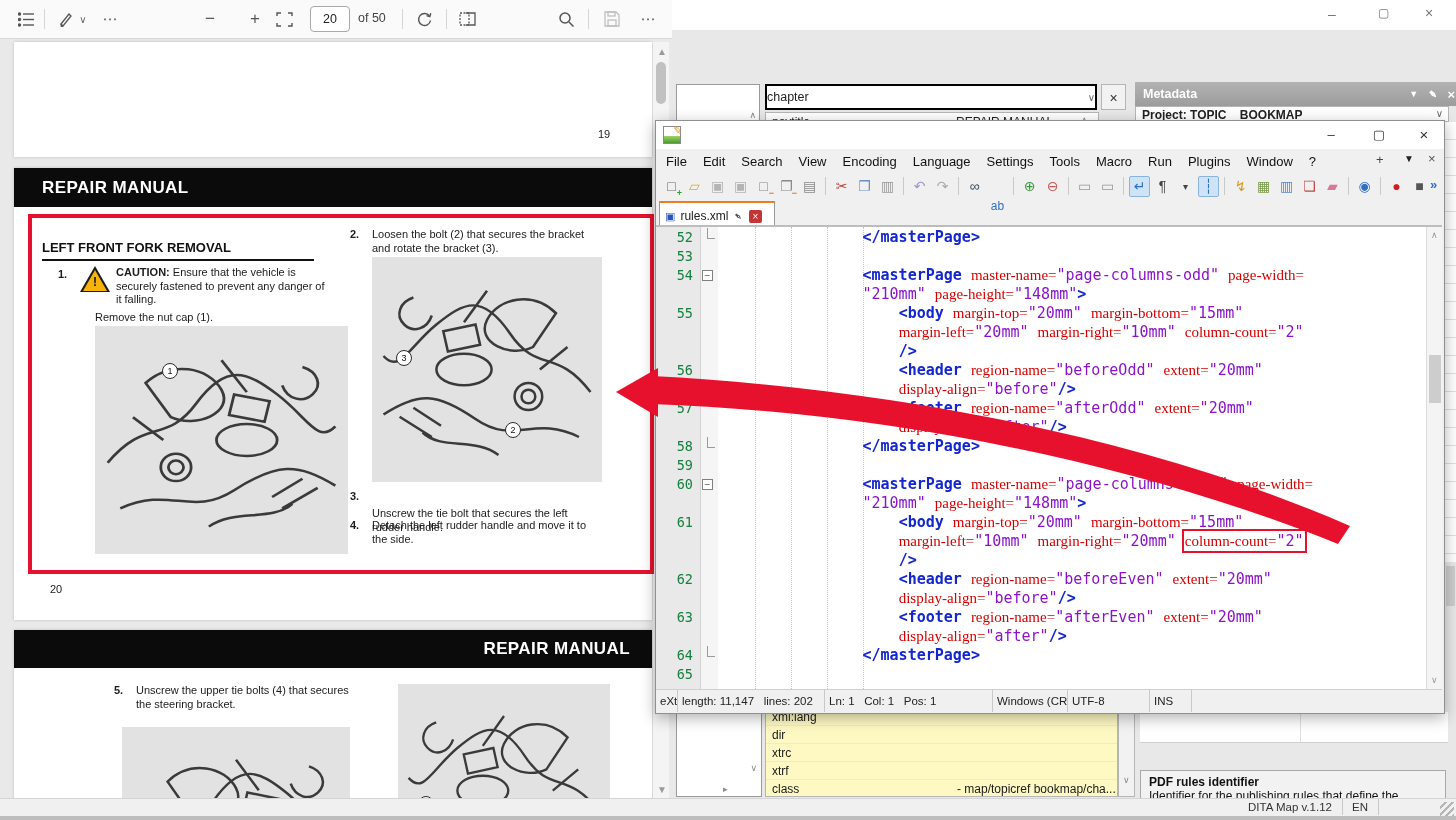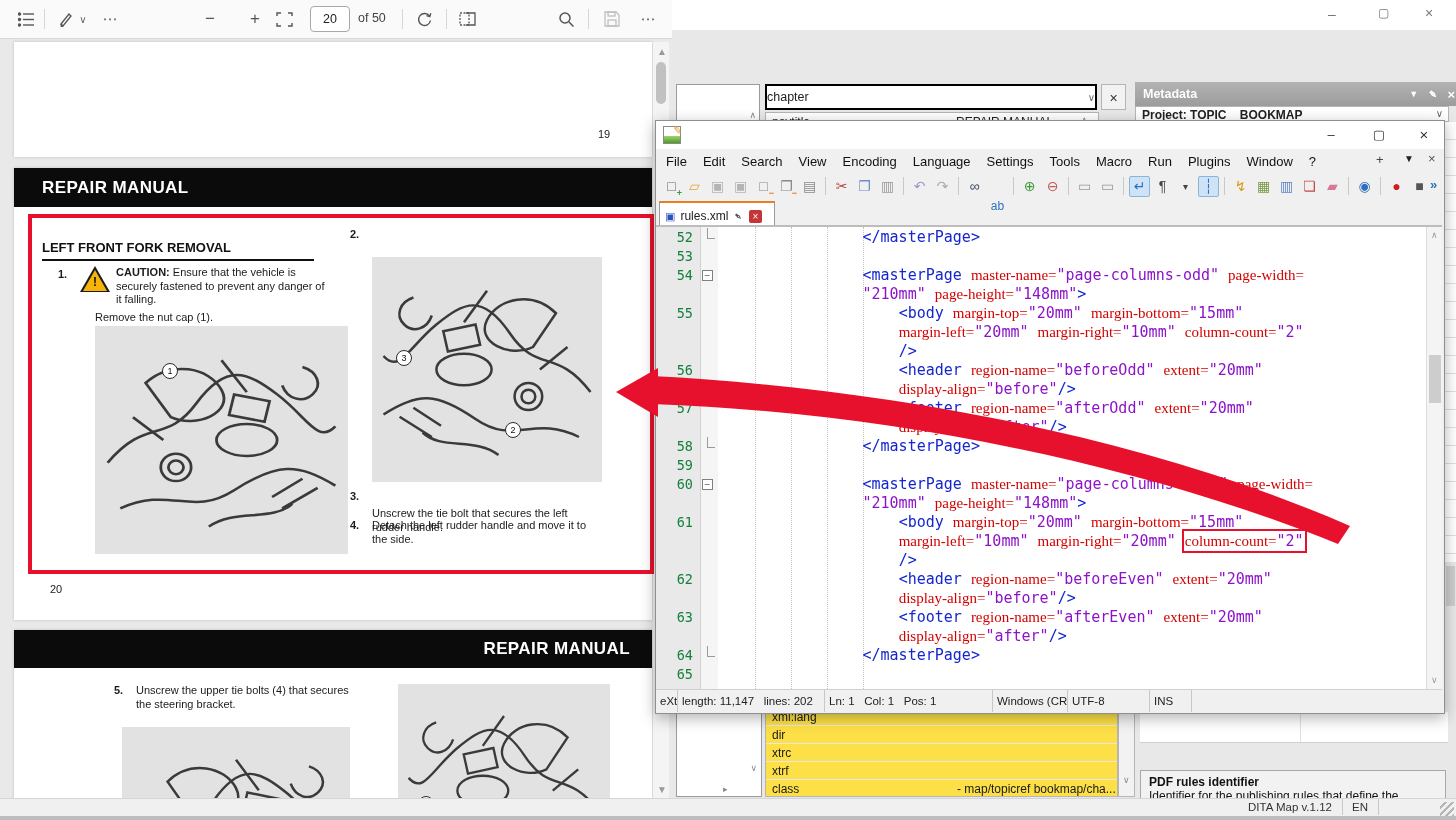--- a/index.html
+++ b/index.html
@@ -50,21 +50,21 @@
            border-top:2px solid #f07c20;border-bottom:none;display:flex;align-items:center;font-size:12px;}
   #npp-editor{position:absolute;left:0px;top:106px;width:786px;height:462px;background:#fff;overflow:hidden;}
   #gutter-bg{position:absolute;left:0;top:0;width:44px;height:462px;background:#e9e9e9;border-right:1px solid #d2d2d2;}
   #fold-bg{position:absolute;left:45px;top:0;width:17px;height:462px;background:#f5f5f5;}
   .iguide{position:absolute;top:0;height:462px;width:0;border-left:1px dotted #c4c4c4;}
   .crow{position:absolute;left:0;display:flex;height:19px;width:100%;}
   .ln{width:44px;text-align:right;padding-right:7px;font:13.5px "DejaVu Sans Mono",monospace;color:#15803d;
       line-height:19px;box-sizing:border-box;}
   .fm{width:18px;position:relative;}
   .ct{font:15px "DejaVu Sans Mono",monospace;white-space:pre;color:#333;line-height:19px;}
-  .ct b{color:#1326cf;font-weight:normal;}
+  .ct b{color:#1326cf;font-weight:bold;}
   .ct i{color:#d40000;font-style:normal;font-family:Liberation Serif, serif;}
   .ct u{color:#8c13c9;text-decoration:none;}
   .hl{outline:2.5px solid #e8112d;outline-offset:1px;}
   .fo{position:absolute;left:2px;top:4px;width:11px;height:11px;border:1px solid #808080;background:#fff;
       font-size:10px;line-height:10px;text-align:center;color:#555;box-sizing:border-box;}
   .fe{position:absolute;left:7px;top:0px;width:7px;height:10px;border-left:1px solid #9a9a9a;border-bottom:1px solid #9a9a9a;}
   #npp-status{position:absolute;left:0;top:568px;width:786px;height:22px;background:#f0f0f0;border-top:1px solid #d0d0d0;
       display:flex;font-size:11.5px;color:#222;align-items:center;}
   .sseg{height:100%;display:flex;align-items:center;padding-left:4px;border-right:1px solid #c8c8c8;
         white-space:pre;overflow:hidden;box-sizing:border-box;flex-shrink:0;}
@@ -199,20 +199,21 @@
   <div class="mtxt" style="left:95px;top:311px;width:230px;">Remove the nut cap (1).</div>
 
   <div class="illus" style="left:95px;top:326px;width:253px;height:228px;">
     <svg width="253" height="228" viewBox="0 0 100 100" preserveAspectRatio="none">
         <use href="#mech"></use>
       </svg>
   </div>
   <div class="callout" style="left:162px;top:363px;z-index:4">1</div>
 
   <span class="mnum" style="left:350px;top:228px">2.</span>
+  <div class="mtxt" style="left:372px;top:228px;width:228px;">Loosen the bolt (2) that secures the bracket and rotate the bracket (3).</div>
   <div class="illus" style="left:372px;top:257px;width:230px;height:225px;">
     <svg width="230" height="225" viewBox="0 0 100 100" preserveAspectRatio="none">
         <use href="#mech" transform="translate(100,0) scale(-1,1)"></use>
       </svg>
   </div>
   <div class="callout" style="left:396px;top:350px;z-index:4">3</div>
   <div class="callout" style="left:505px;top:422px;z-index:4">2</div>
 
   <span class="mnum" style="left:350px;top:490px">3.</span>
   <div class="mtxt" style="left:372px;top:464px;width:226px;margin-top:43px;">Unscrew the tie bolt that secures the left rudder handle.</div>
@@ -280,21 +281,21 @@
   </div>
 
   <div class="abs" style="left:1444px;top:122px;width:12px;height:440px;background:repeating-linear-gradient(#ffffff 0 17px,#e0e0e0 17px 18px);border-right:1px solid #cfcfcf;"></div>
   <div class="abs" style="left:1446px;top:566px;width:9px;height:40px;background:#cdcdcd;"></div>
 
   <div class="abs" style="left:676px;top:712px;width:84px;height:83px;background:#fff;border:1px solid #9a9a9a;">
     <span class="abs" style="right:4px;top:50px;color:#888;font-size:9px">∨</span>
     <span class="abs" style="left:46px;bottom:2px;color:#888;font-size:9px">▸</span>
   </div>
 
-  <div class="abs" style="left:765px;top:712px;width:353px;height:85px;background:#fde047;border:1px solid #b5b5b5;overflow:hidden;box-sizing:border-box;">
+  <div class="abs" style="left:765px;top:712px;width:353px;height:85px;background:#fef9c3;border:1px solid #b5b5b5;overflow:hidden;box-sizing:border-box;">
     <div id="attr-rows" style="margin-top:-5px;">
         <div class="arow">
           <span class="an">xml:lang</span>
           <span class="av"></span>
         </div>
         <div class="arow">
           <span class="an">dir</span>
           <span class="av"></span>
         </div>
         <div class="arow">

